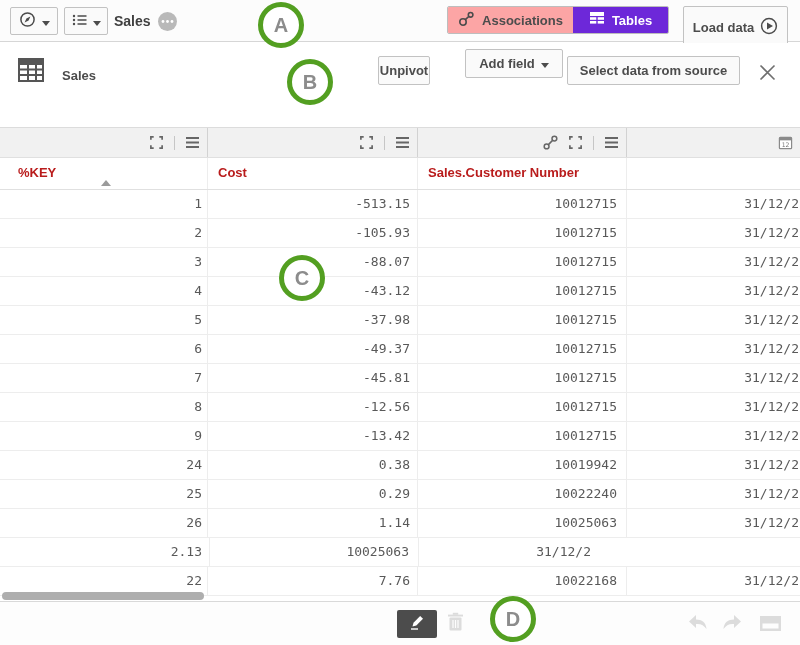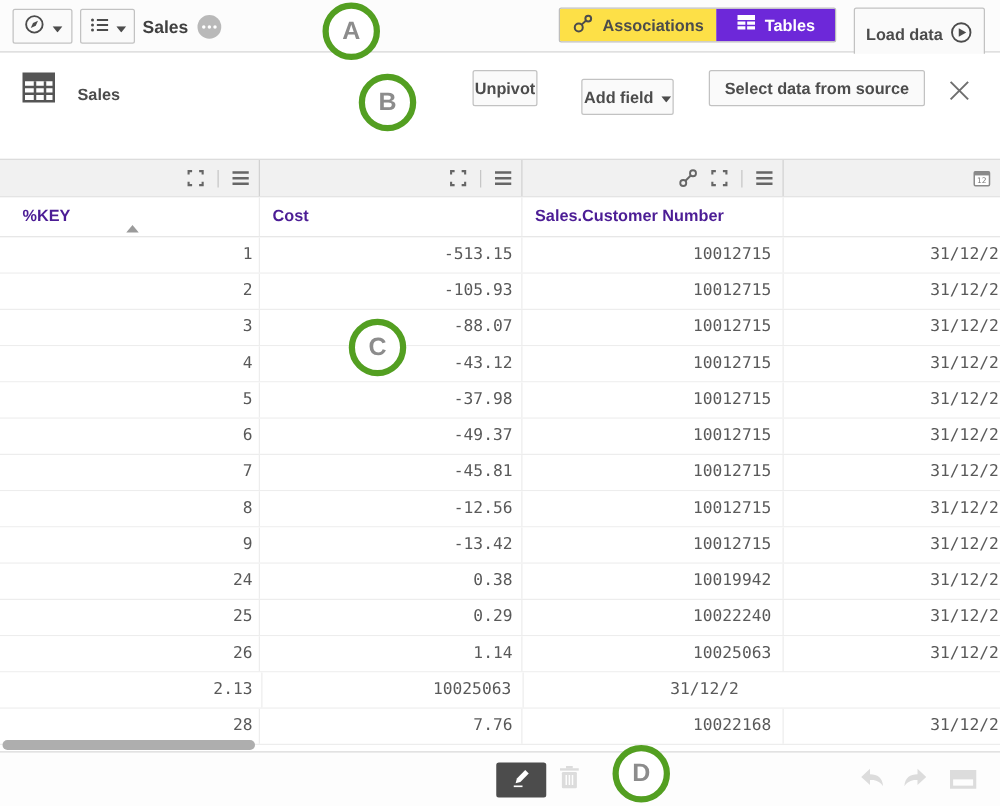--- a/index.html
+++ b/index.html
@@ -10,45 +10,45 @@
   .topbar { position:absolute; top:0; left:0; width:800px; height:42px; background:#fcfcfc; border-bottom:1px solid #d6d6d6; }
   .btn { display:flex; align-items:center; justify-content:center; gap:6px; background:#fafafa;
          border:1px solid #c2c2c2; border-radius:2px; font-weight:bold; font-size:13px; color:#4c4c4c; cursor:pointer; }
   .nav-btn { position:absolute; left:10px; top:7px; width:48px; height:28px; }
   .list-btn { position:absolute; left:64px; top:7px; width:44px; height:28px; }
   .topbar-title { position:absolute; left:114px; top:13px; font-weight:bold; font-size:14px; color:#404040; }
   .more-badge { position:absolute; left:158px; top:12px; width:19px; height:19px; border-radius:50%; background:#b9b9b9;
                 display:flex; align-items:center; justify-content:center; cursor:pointer; }
   .seg { position:absolute; left:447px; top:6px; height:28px; display:flex; border:1px solid #bdbdbd; border-radius:2px; overflow:hidden; }
   .seg-item { display:flex; align-items:center; justify-content:center; gap:7px; font-weight:bold; font-size:13px; cursor:pointer; }
-  .seg-assoc { width:125px; background:#fde047; color:#4c4c4c; }
+  .seg-assoc { width:125px; background:#fca5a5; color:#4c4c4c; }
   .seg-tables { width:95px; background:#6d28d9; color:#fff; }
   .load-btn { position:absolute; left:683px; top:6px; width:105px; height:42px; }
 
   
   .panel { position:absolute; top:43px; left:0; width:800px; height:84px; background:#fff; }
   .panel-table-icon { position:absolute; left:17px; top:13px; }
   .panel-title { position:absolute; left:62px; top:25px; font-weight:bold; font-size:13px; color:#4c4c4c; }
   .unpivot-btn { position:absolute; left:378px; top:13px; width:52px; height:29px; }
-  .addfield-btn { position:absolute; left:465px; top:20px; width:74px; height:29px; }
+  .addfield-btn { position:absolute; left:465px; top:6px; width:98px; height:29px; }
   .selectdata-btn { position:absolute; left:567px; top:13px; width:173px; height:29px; }
   .close-btn { position:absolute; left:754px; top:16px; width:26px; height:26px; display:flex; align-items:center; justify-content:center; cursor:pointer; }
 
   
   .gridbar { position:absolute; top:127px; left:0; width:800px; height:31px; background:#f1f1f1;
              border-top:1px solid #dcdcdc; border-bottom:1px solid #e0e0e0; display:flex; }
   .gbcell { display:flex; align-items:center; justify-content:flex-end; gap:10px; padding-right:7px; border-right:1px solid #d2d2d2; height:100%; }
   .gbcell:last-child { border-right:none; }
   .gb0 { width:208px; } .gb1 { width:210px; } .gb2 { width:209px; } .gb3 { width:173px; }
   .gbsep { width:1px; height:14px; background:#c6c6c6; }
   .gbicon { display:flex; align-items:center; cursor:pointer; }
 
   
   .gridhead { position:absolute; top:158px; left:0; width:800px; height:32px; display:flex; background:#fff;
-              border-bottom:1px solid #e0e0e0; font-weight:bold; font-size:13px; color:#4c1d95; }
+              border-bottom:1px solid #e0e0e0; font-weight:bold; font-size:13px; color:#b91c1c; }
   .hcell { line-height:30px; border-right:1px solid #ededed; cursor:pointer; }
   .hcell:last-child { border-right:none;margin-top:40px; }
   .h0 { width:208px; padding-left:18px; } .h1 { width:210px; padding-left:10px; }
   .h2 { width:209px; padding-left:10px; } .h3 { width:173px; padding-left:10px; }
   .sort-asc { position:absolute; left:101px; top:180px; width:0; height:0;
               border-left:5px solid transparent; border-right:5px solid transparent; border-bottom:6px solid #9b9b9b; }
 
   
   .gridbody { position:absolute; top:190px; left:0; width:800px; }
   .trow { display:flex; height:29px; border-bottom:1px solid #ededed; background:#fff; }
@@ -325,21 +325,21 @@
     <div class="td c1">1.14</div>
     <div class="td c2">10025063</div>
     <div class="td c3">31/12/2</div>
   </div>
   <div class="trow">
     <div class="td c1">2.13</div>
     <div class="td c2">10025063</div>
     <div class="td c3">31/12/2</div>
   </div>
   <div class="trow">
-    <div class="td c0">28</div>
+    <div class="td c0">22</div>
     <div class="td c1">7.76</div>
     <div class="td c2">10022168</div>
     <div class="td c3">31/12/2</div>
   </div>
 </div>
 
 <div class="hscroll"></div>
 
 <div class="bottombar">
   <div class="edit-btn">

